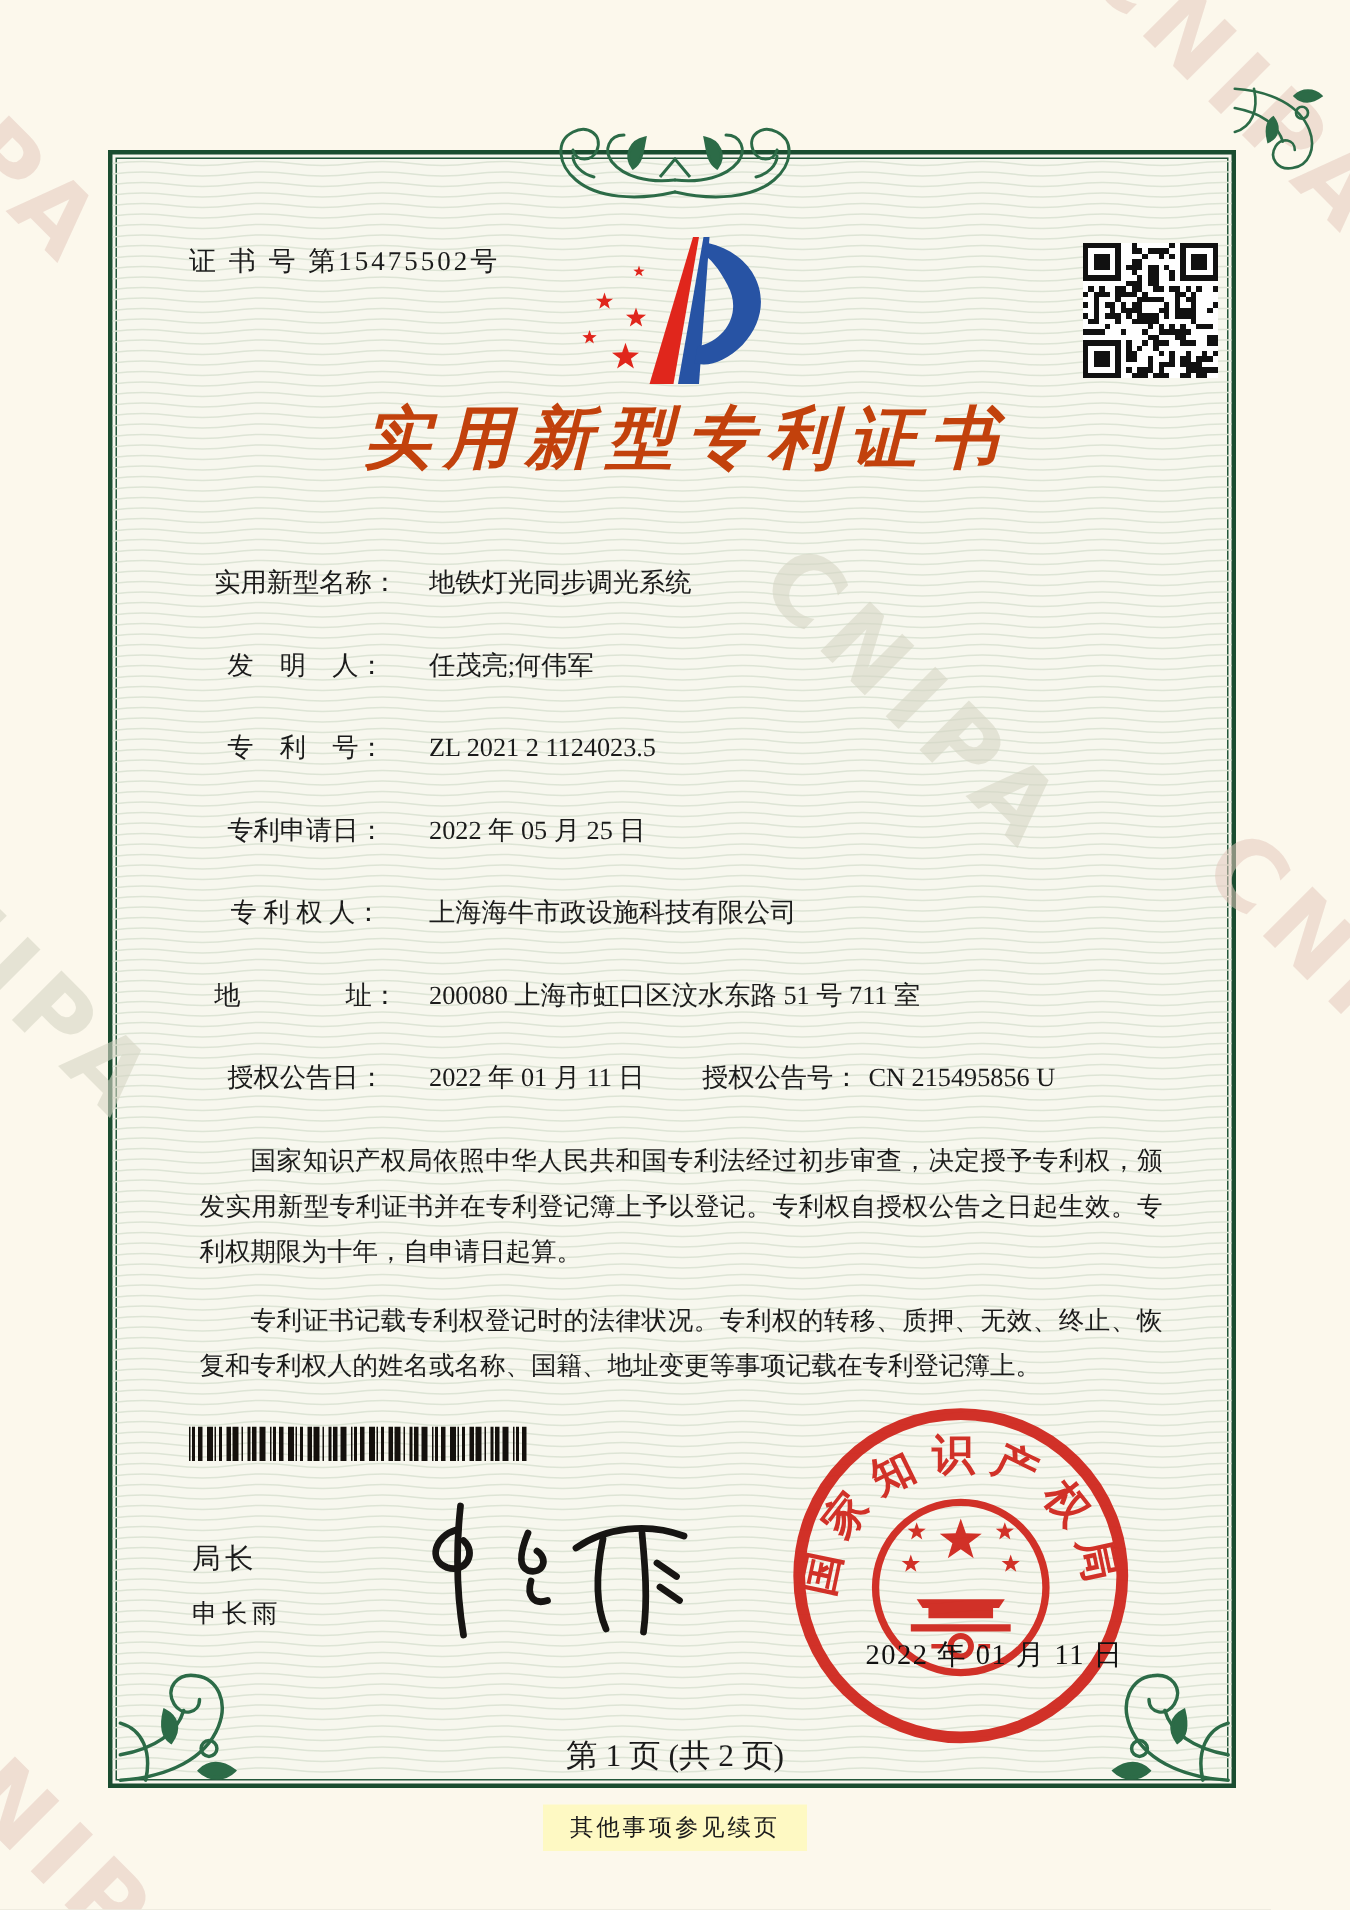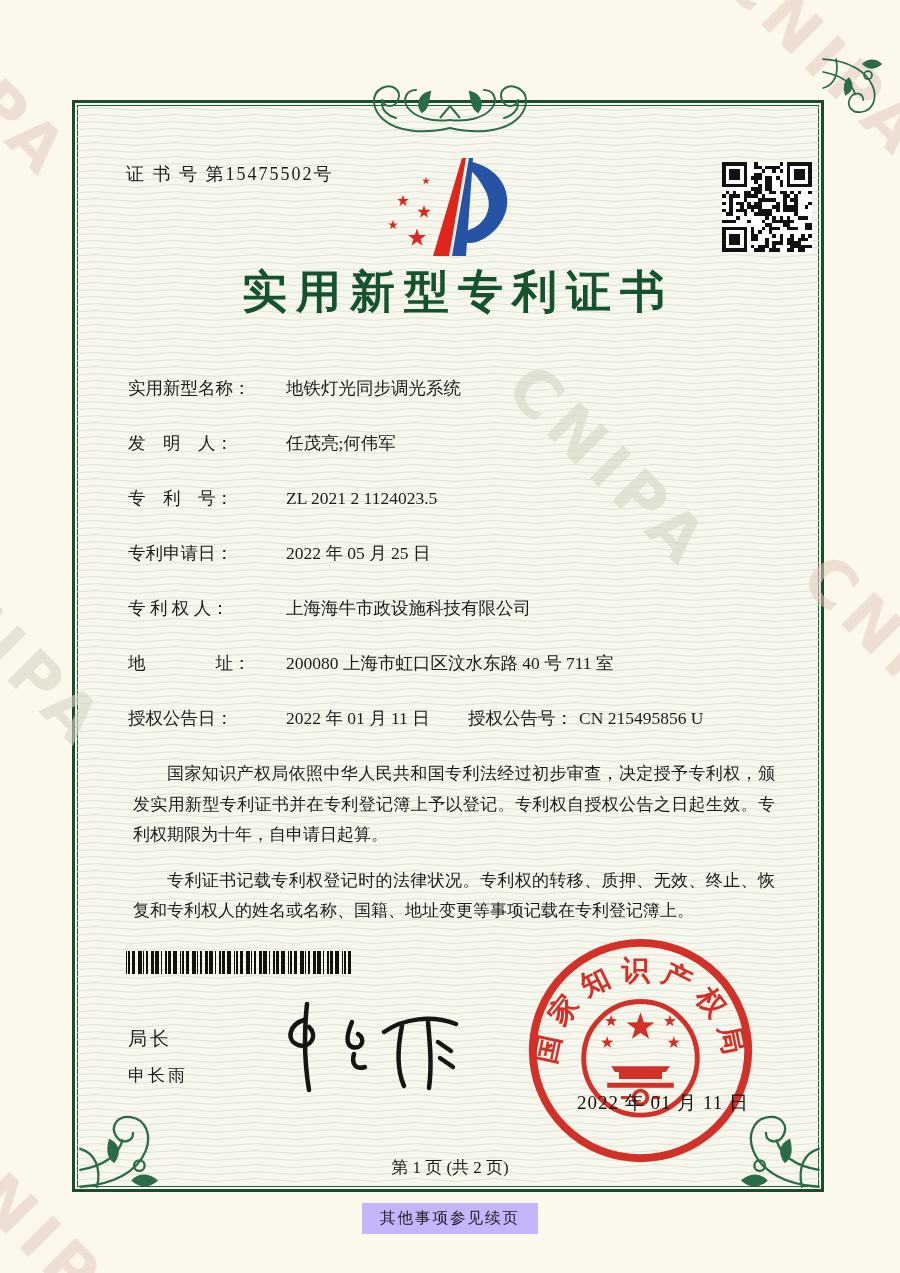--- a/index.html
+++ b/index.html
@@ -19,44 +19,44 @@
   .frame-inner{position:absolute;inset:2px;border:1px solid #23573a;}
   .waves{position:absolute;left:75px;top:103px;z-index:1;}
 
   .deco{position:absolute;z-index:4;pointer-events:none;}
 
   
   .cert-no{position:absolute;left:126px;top:162px;z-index:5;font-size:18px;letter-spacing:2px;}
   .logo{position:absolute;left:365px;top:150px;z-index:5;}
   .qr{position:absolute;left:722px;top:162px;width:90px;height:90px;z-index:5;background:#fff;}
   .title{position:absolute;left:16px;right:0;top:262px;z-index:5;text-align:center;
-         font-size:45px;font-weight:bold;letter-spacing:9px;color:#14532d;}
+         font-size:45px;font-weight:bold;letter-spacing:9px;color:#c2410c;font-style:italic;}
 
   
   .fields{position:absolute;left:128px;top:376px;width:670px;z-index:5;font-size:17.5px;}
   .field-row{position:relative;height:55px;}
-  .field-label{display:inline-block;min-width:152px;}
+  .field-label{display:inline-block;min-width:152px;text-align:center;}
   .field-value{margin-left:6px;text-align:center;}
   .grant-col2{position:absolute;left:340px;top:0;}
 
   
   .paras{position:absolute;left:118px;top:744px;width:672px;z-index:5;}
   .paras p{margin:15px;font-size:17px;line-height:1.8;text-indent:2em;text-align:justify;}
 
   
   .barcode{position:absolute;left:126px;top:951px;z-index:5;}
   .director-title{position:absolute;left:128px;top:1026px;z-index:6;font-size:19px;letter-spacing:3px;}
   .director-name{position:absolute;left:128px;top:1064px;z-index:6;font-size:17px;letter-spacing:3px;}
   .signature{position:absolute;left:272px;top:1000px;z-index:6;}
   .seal{position:absolute;left:523px;top:933px;z-index:5;opacity:0.95;}
   .seal-date{position:absolute;left:556px;top:1090px;width:214px;z-index:6;text-align:center;
              font-size:19px;letter-spacing:1px;color:#111;}
-  .page-info{position:absolute;left:0;right:0;top:1156px;z-index:5;text-align:center;font-size:17px;}
+  .page-info{position:absolute;left:0;right:0;top:1156px;z-index:5;text-align:center;font-size:21px;}
   .footer-note-wrap{position:absolute;left:0;right:0;top:1203px;z-index:5;text-align:center;}
-  .footer-note{display:inline-block;background:#c4b5fd;padding:5px 18px;font-size:15.5px;letter-spacing:2px;}
+  .footer-note{display:inline-block;background:#fef9c3;padding:5px 18px;font-size:15.5px;letter-spacing:2px;}
 </style>
 </head>
 <body>
 
 <div class="page">
 
   <svg width="0" height="0" style="position:absolute" aria-hidden="true">
     <defs>
       <g id="corner-orn" stroke="#2c6b47" fill="none" stroke-width="2.2" stroke-linecap="round">
         <path d="M86 86 C 55 84, 32 72, 24 52 C 18 37, 24 22, 38 20 C 50 18, 58 28, 52 38 C 47 46, 36 44, 36 35"></path>
@@ -495,21 +495,21 @@
     <div class="field-row">
       <span class="field-label">专　利　号：</span><span class="field-value">ZL 2021 2 1124023.5</span>
     </div>
     <div class="field-row">
       <span class="field-label">专利申请日：</span><span class="field-value">2022 年 05 月 25 日</span>
     </div>
     <div class="field-row">
       <span class="field-label">专 利 权 人：</span><span class="field-value">上海海牛市政设施科技有限公司</span>
     </div>
     <div class="field-row">
-      <span class="field-label">地　　　　址：</span><span class="field-value">200080 上海市虹口区汶水东路 40 号 711 室</span>
+      <span class="field-label">地　　　　址：</span><span class="field-value">200080 上海市虹口区汶水东路 51 号 711 室</span>
     </div>
     <div class="field-row">
       <span class="field-label">授权公告日：</span><span class="field-value">2022 年 01 月 11 日</span>
       <span class="grant-col2">
         <span>授权公告号：</span><span class="field-value">CN 215495856 U</span>
       </span>
     </div>
   </div>
 
   <div class="paras">

